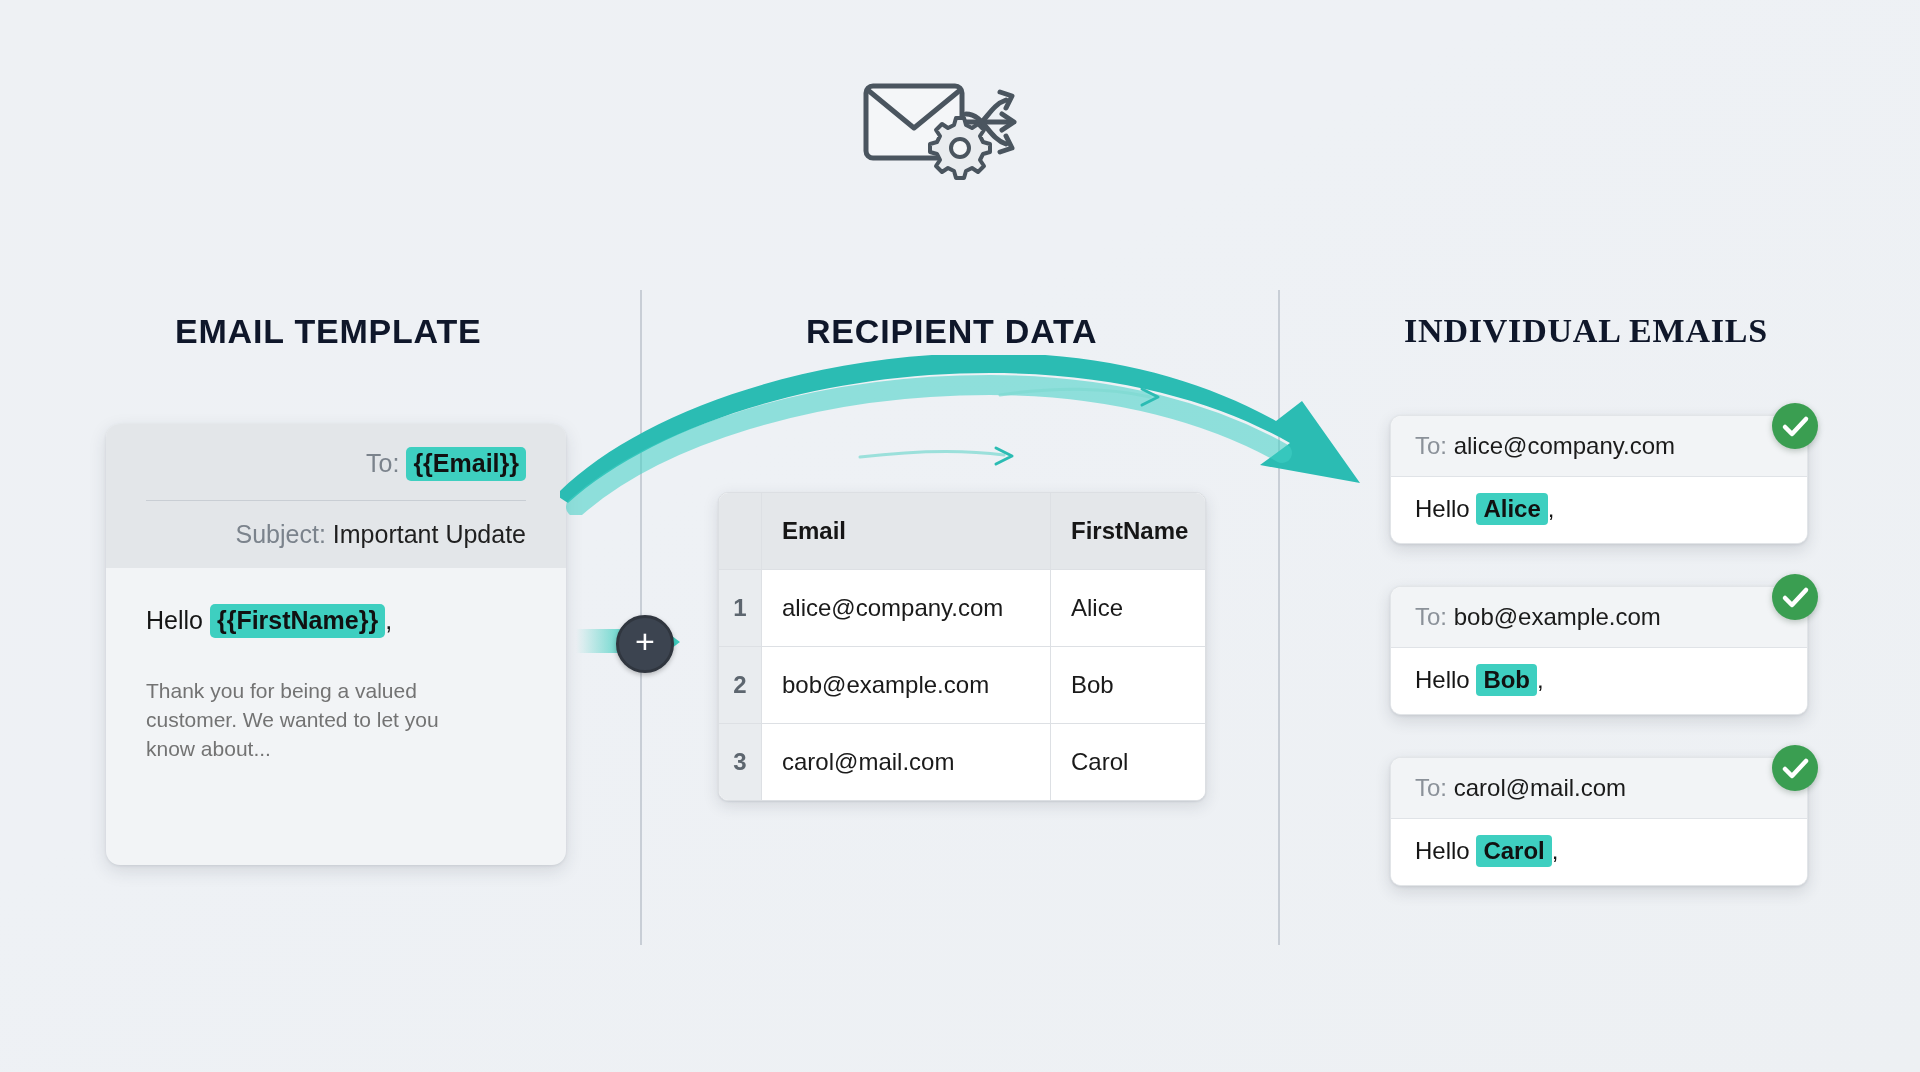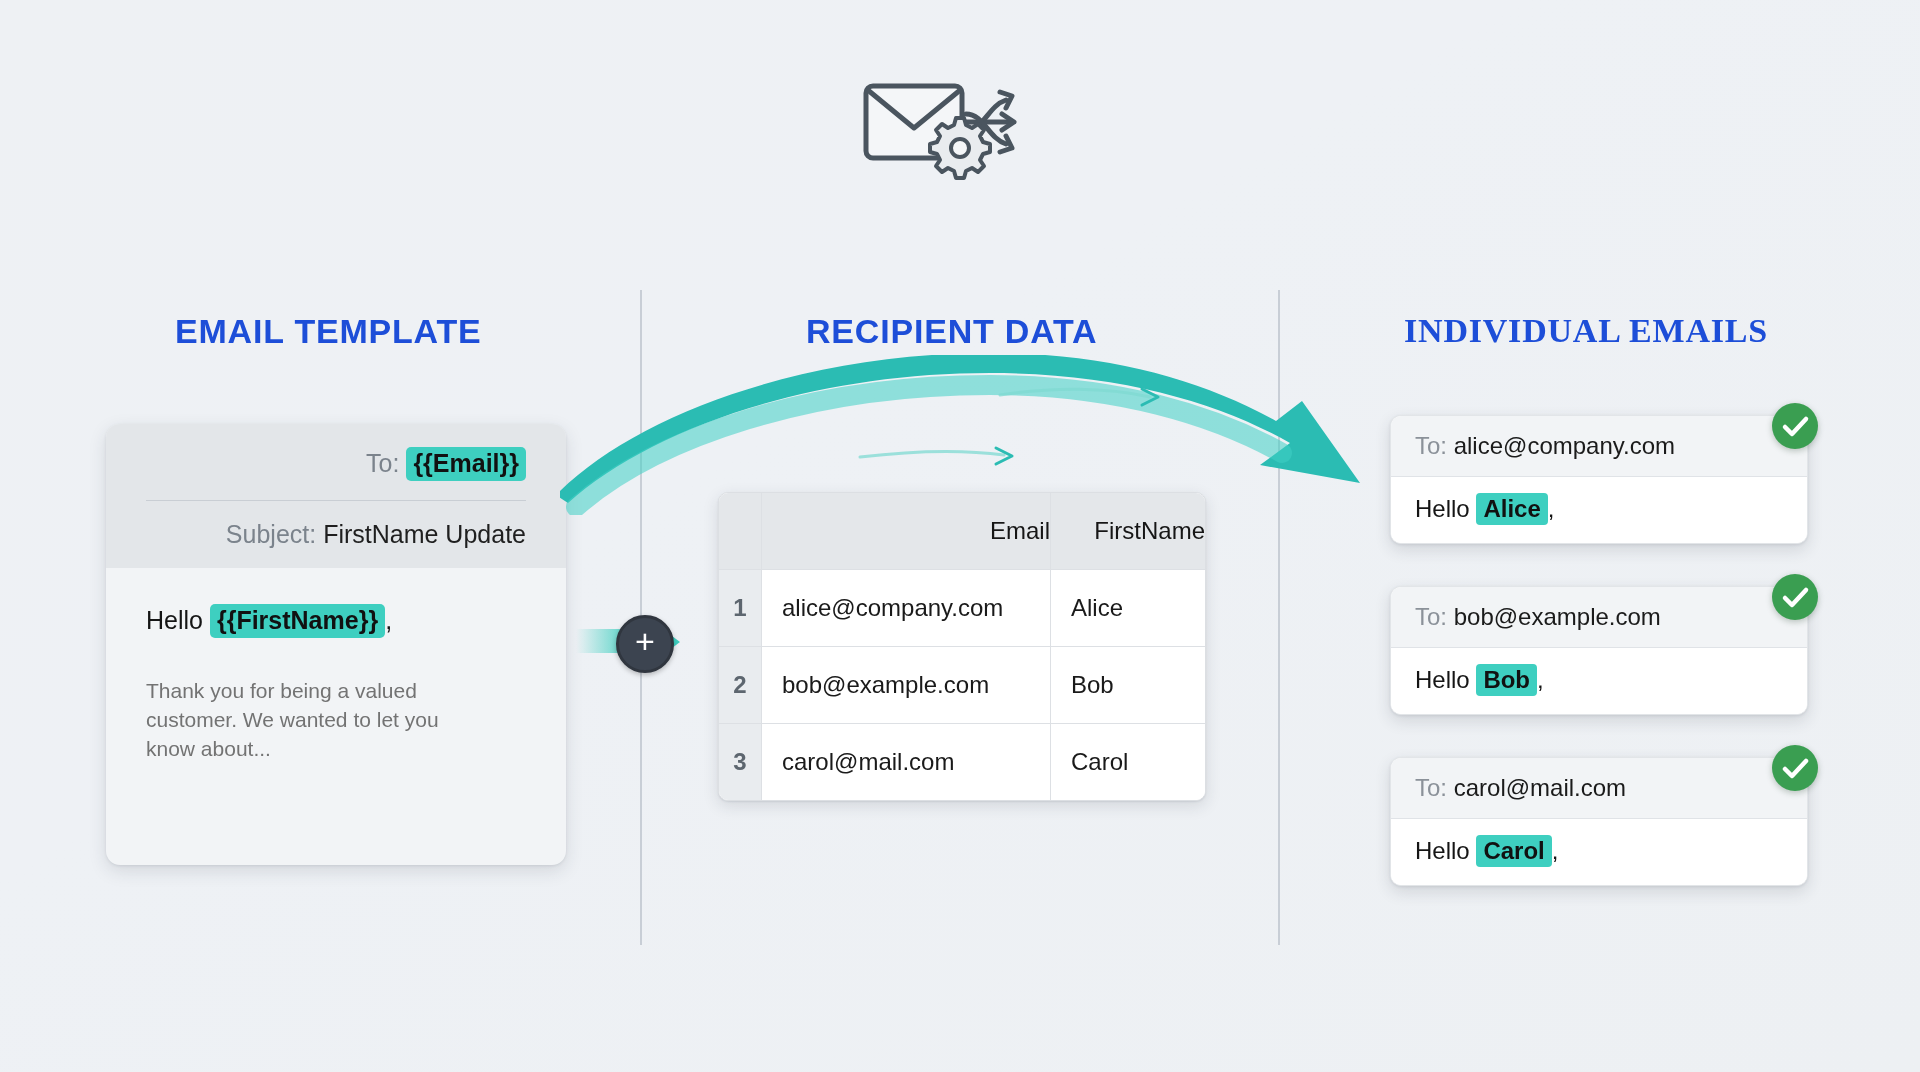--- a/index.html
+++ b/index.html
@@ -29,21 +29,21 @@
     width: 200px;
     height: 110px;
   }
 
   
   .col-heading {
     position: absolute;
     font-size: 34px;
     font-weight: bold;
     letter-spacing: 0.8px;
-    color: #1d4ed8;
+    color: #0f172a;
     white-space: nowrap;
   }
   #heading-template { left: 175px; top: 312px; }
   #heading-data     { left: 806px; top: 312px; }
   #heading-emails   { left: 1404px; top: 312px; font-family: Liberation Serif, serif; }
 
   
   .divider {
     position: absolute;
     width: 2px;
@@ -163,24 +163,23 @@
     text-align: left;
   }
   #recipient-table tr:last-child td { border-bottom: none; }
   #recipient-table th:last-child, #recipient-table td:last-child { border-right: none; }
   .rh-idx { width: 42px; }
   .rh-email { width: 268px; }
   #recipient-table thead th {
     background: #e4e7ea;
     color: #161616;
     font-size: 24px;
-    font-weight: normal;
+    font-weight: bold;
     padding: 22px 0 22px 20px;
     height: 32px;
-    text-align: right;
   }
   #recipient-table thead th.rh-idx { padding-left: 0; }
   #recipient-table td {
     background: #ffffff;
     font-size: 24px;
     color: #1a1a1a;
     padding: 22px 0 22px 20px;
     height: 32px;
     white-space: nowrap;
     overflow: hidden;
@@ -276,21 +275,21 @@
 
   <div id="template-card">
     <div id="template-header">
       <div class="tpl-line">
         <span class="tpl-label">To:</span>
         <span class="hl">{{Email}}</span>
       </div>
       <div id="tpl-rule"></div>
       <div class="tpl-line">
         <span class="tpl-label">Subject:</span>
-        <span>FirstName Update</span>
+        <span>Important Update</span>
       </div>
     </div>
     <div id="template-body">
       <div id="tpl-greeting">
         <span>Hello</span>
         <span class="hl">{{FirstName}}</span><span>,</span>
       </div>
       <div id="tpl-paragraph">Thank you for being a valued customer. We wanted to let you know about...</div>
     </div>
   </div>

